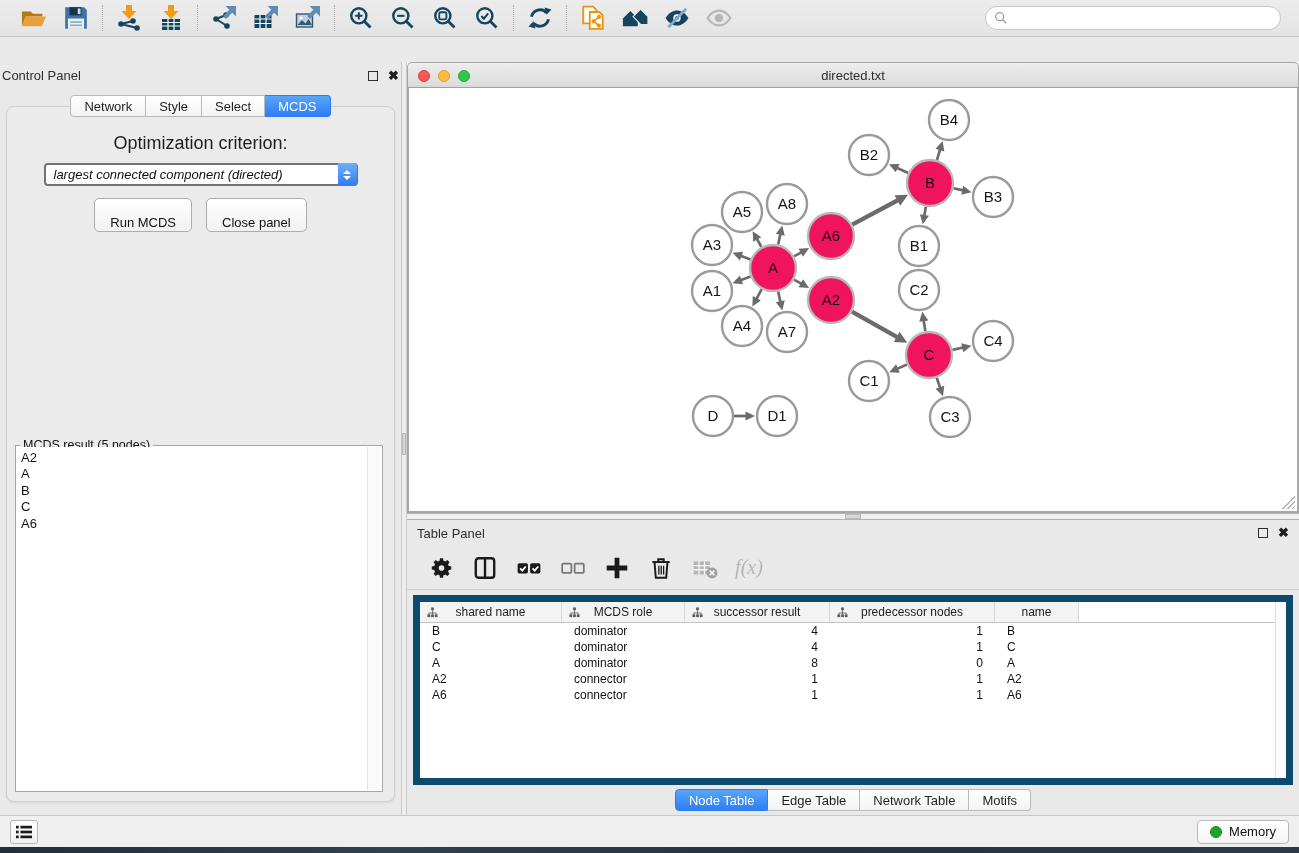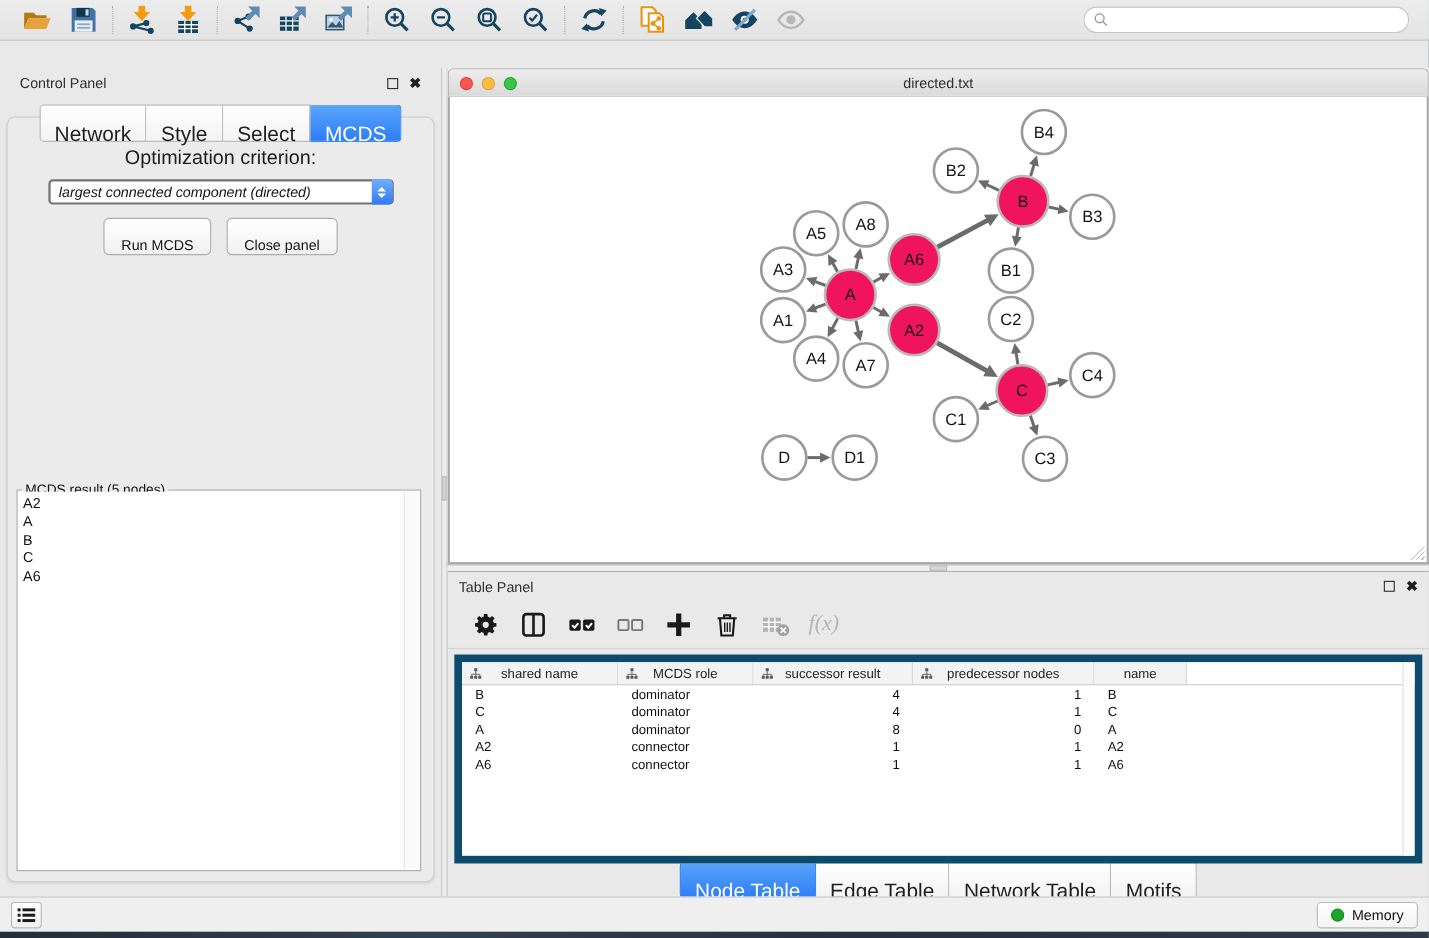--- a/index.html
+++ b/index.html
@@ -30,29 +30,29 @@
   .searchbox input { border:none; outline:none; flex:1; font-size:12px; background:transparent; }
 
   
   .main { position:absolute; top:62px; left:0; right:0; height:753px; display:flex; }
   .control-panel { width:401px; background:#E9E9E9; position:relative; }
   .v-divider { width:6px; background:#EDEDED; border-left:1px solid #C9C9C9; border-right:1px solid #C9C9C9; position:relative; }
   .v-divider .handle { position:absolute; left:0; right:0; top:371px; height:22px; background:#D7D7D7; border:1px solid #B9B9B9; }
   .right-col { flex:1; display:flex; flex-direction:column; }
 
   
-  .cp-header { height:27px; display:flex; align-items:center; padding:0 18px; }
+  .cp-header { height:27px; display:flex; align-items:center; padding:0 2px; }
   .panel-title { font-size:13px; color:#2E2E2E; }
   .panel-icons { margin-left:auto; display:flex; align-items:center; gap:10px; }
   .float-glyph { width:10px; height:10px; border:1.6px solid #2E2E2E; display:inline-block; }
   .close-glyph { font-size:13px; font-weight:bold; color:#1E1E1E; line-height:10px; }
   .cp-tabs { display:flex; justify-content:center; margin-top:6px; position:relative; z-index:2; }
   .seg { display:flex; }
-  .seg-btn { height:22px; padding:16px 13px; background:linear-gradient(#FFFFFF,#F3F3F3); border:1px solid #B9B9B9; border-left:none;
-             font-size:19px; color:#1F1F1F; cursor:default; }
+  .seg-btn { height:22px; padding:0 13px; background:linear-gradient(#FFFFFF,#F3F3F3); border:1px solid #B9B9B9; border-left:none;
+             font-size:13px; color:#1F1F1F; cursor:default; }
   .seg-btn:first-child { border-left:1px solid #B9B9B9; border-radius:4px 0 0 4px; }
   .seg-btn:last-child { border-radius:0 4px 4px 0; }
   .seg-btn.selected { background:linear-gradient(#59A5FC,#2E7DF5); border-color:#2E7DF5; color:#FFF; }
   .cp-card { position:absolute; left:6px; right:6px; top:44px; bottom:13px; background:#EBEBEB; border:1px solid #D0D0D0;
              border-radius:8px; box-shadow:0 1px 2px rgba(0,0,0,.08); }
   .opt-label { text-align:center; font-size:18px; color:#1D1D1D; margin-top:26px; }
   .criterion { margin:9px auto 0; width:314px; height:23px; background:#FFF; border:2px solid #737373; border-radius:4px;
                display:flex; align-items:center; position:relative;font-style:italic; }
   .criterion .val { flex:1; font-size:13px; color:#111; padding-left:8px; white-space:nowrap; }
   .criterion .spin { width:19px; height:23px; margin-right:-1px; border-radius:0 4px 4px 0;

